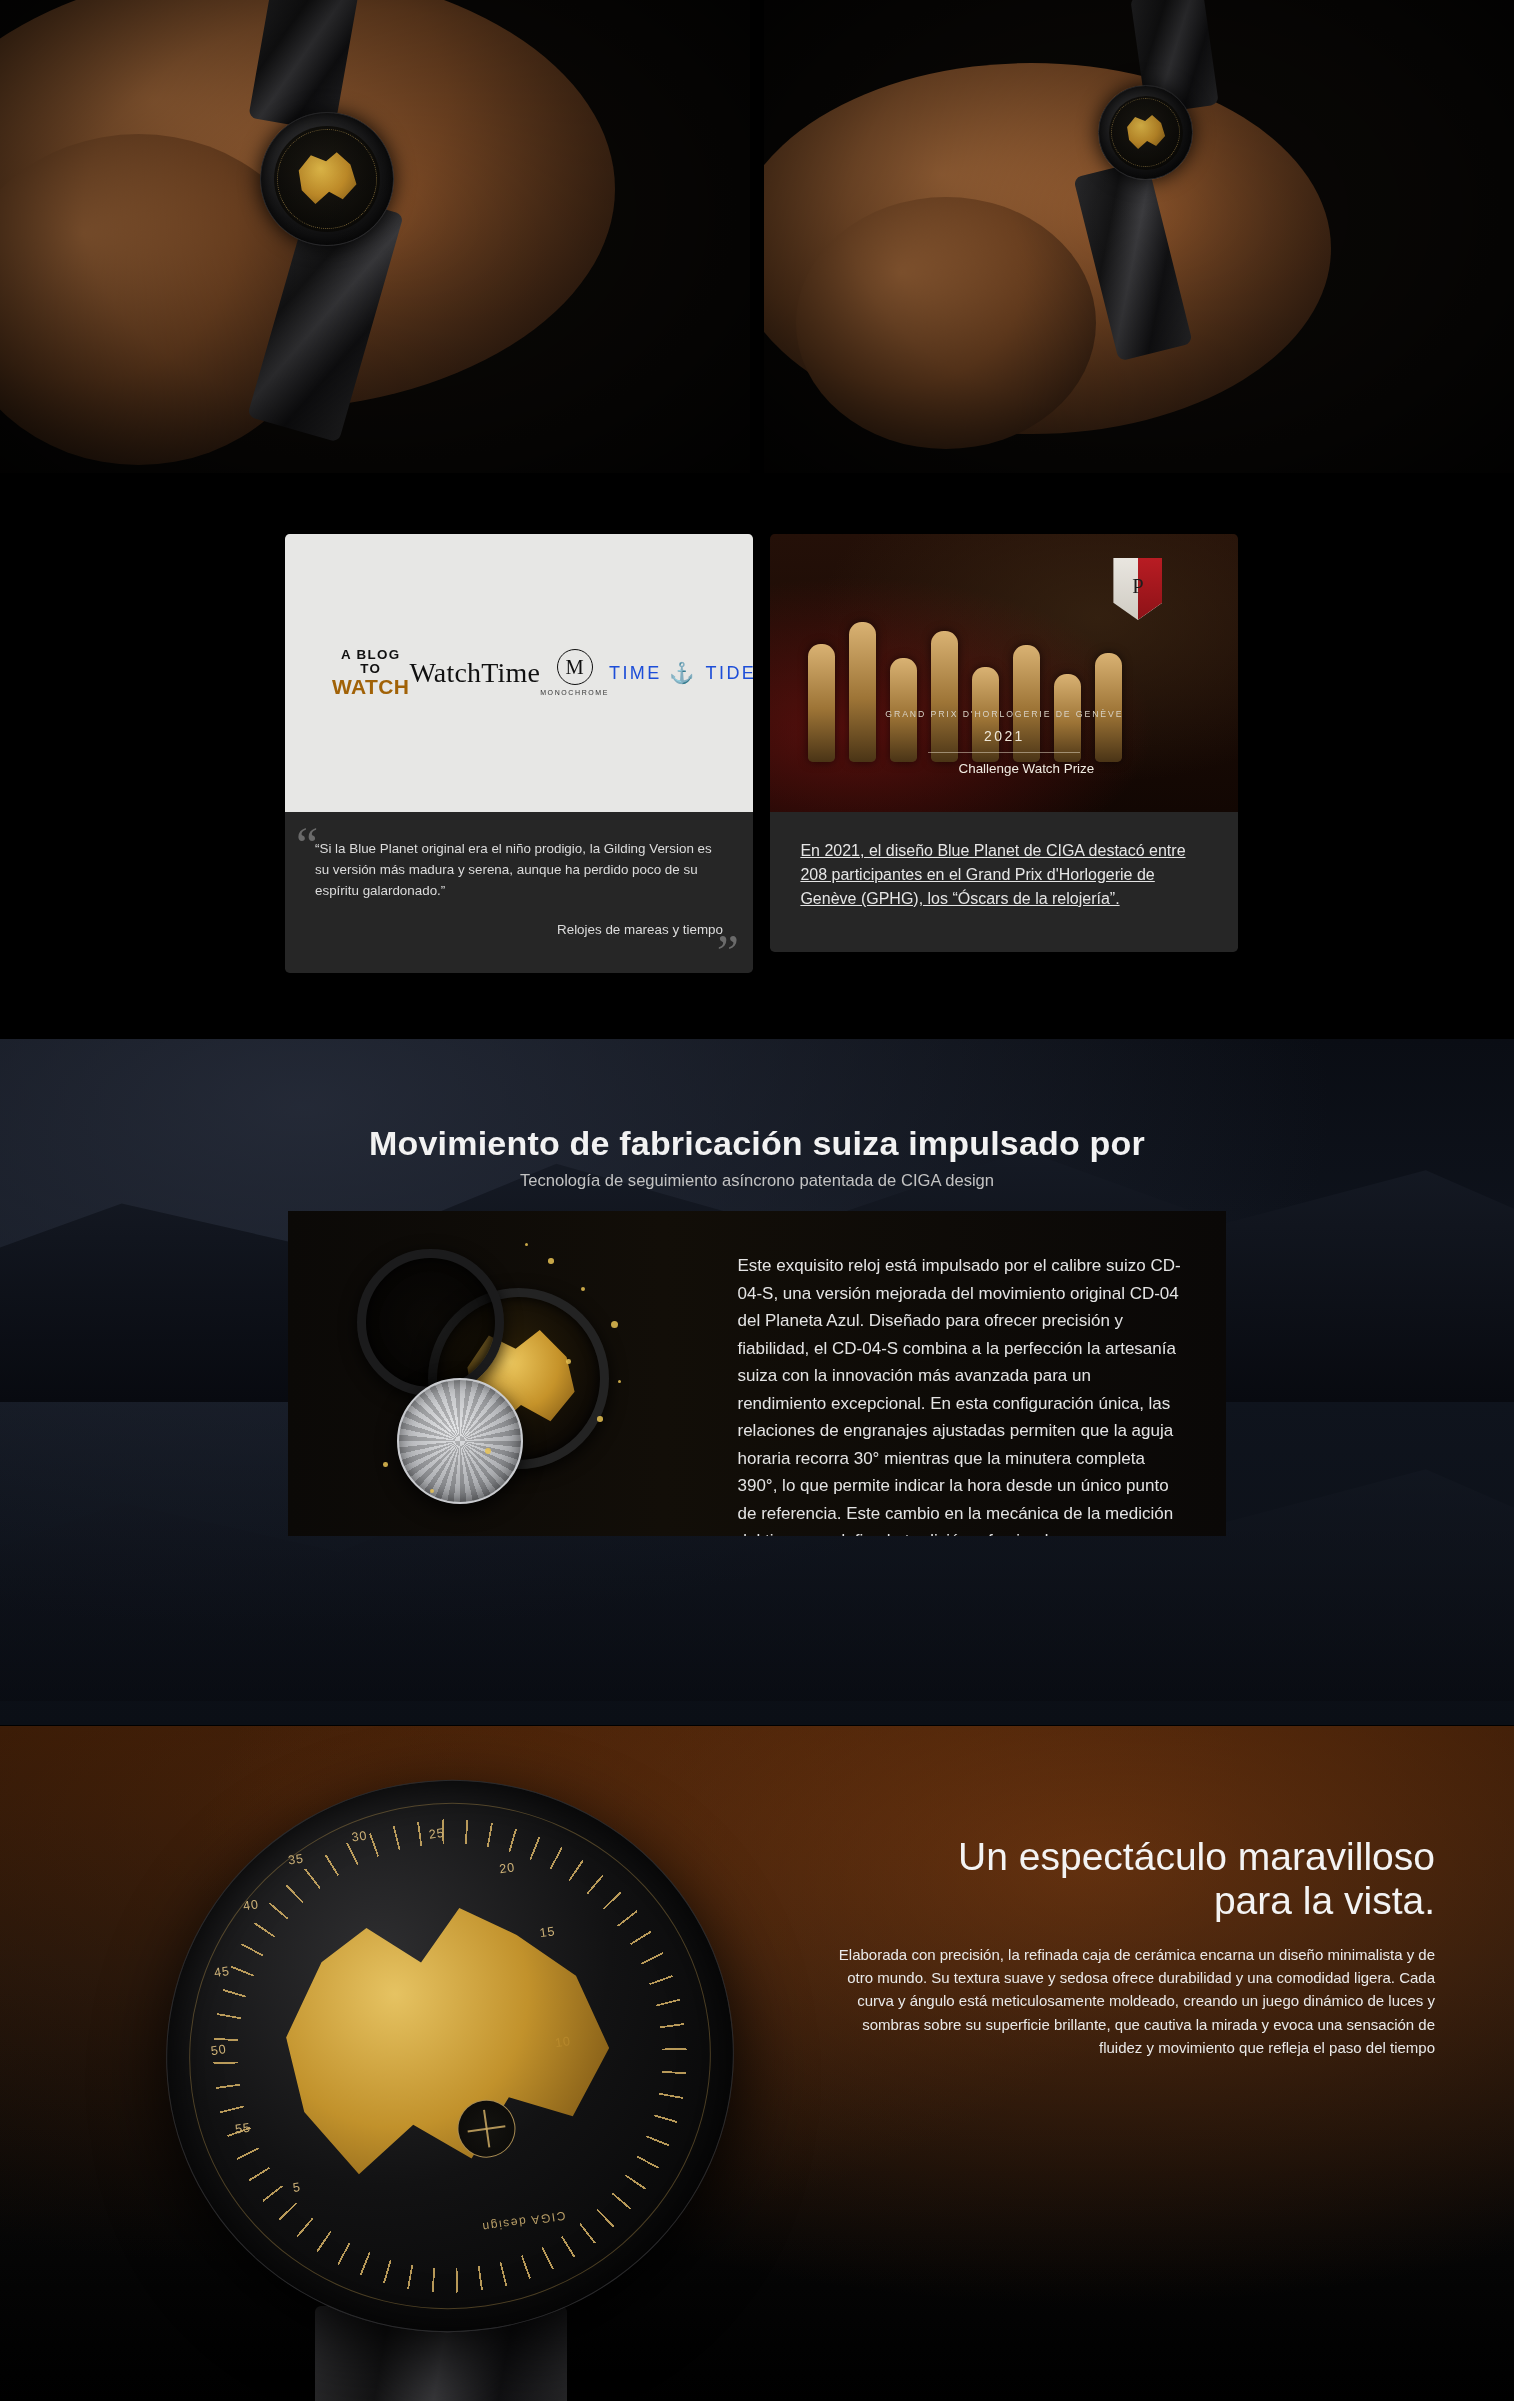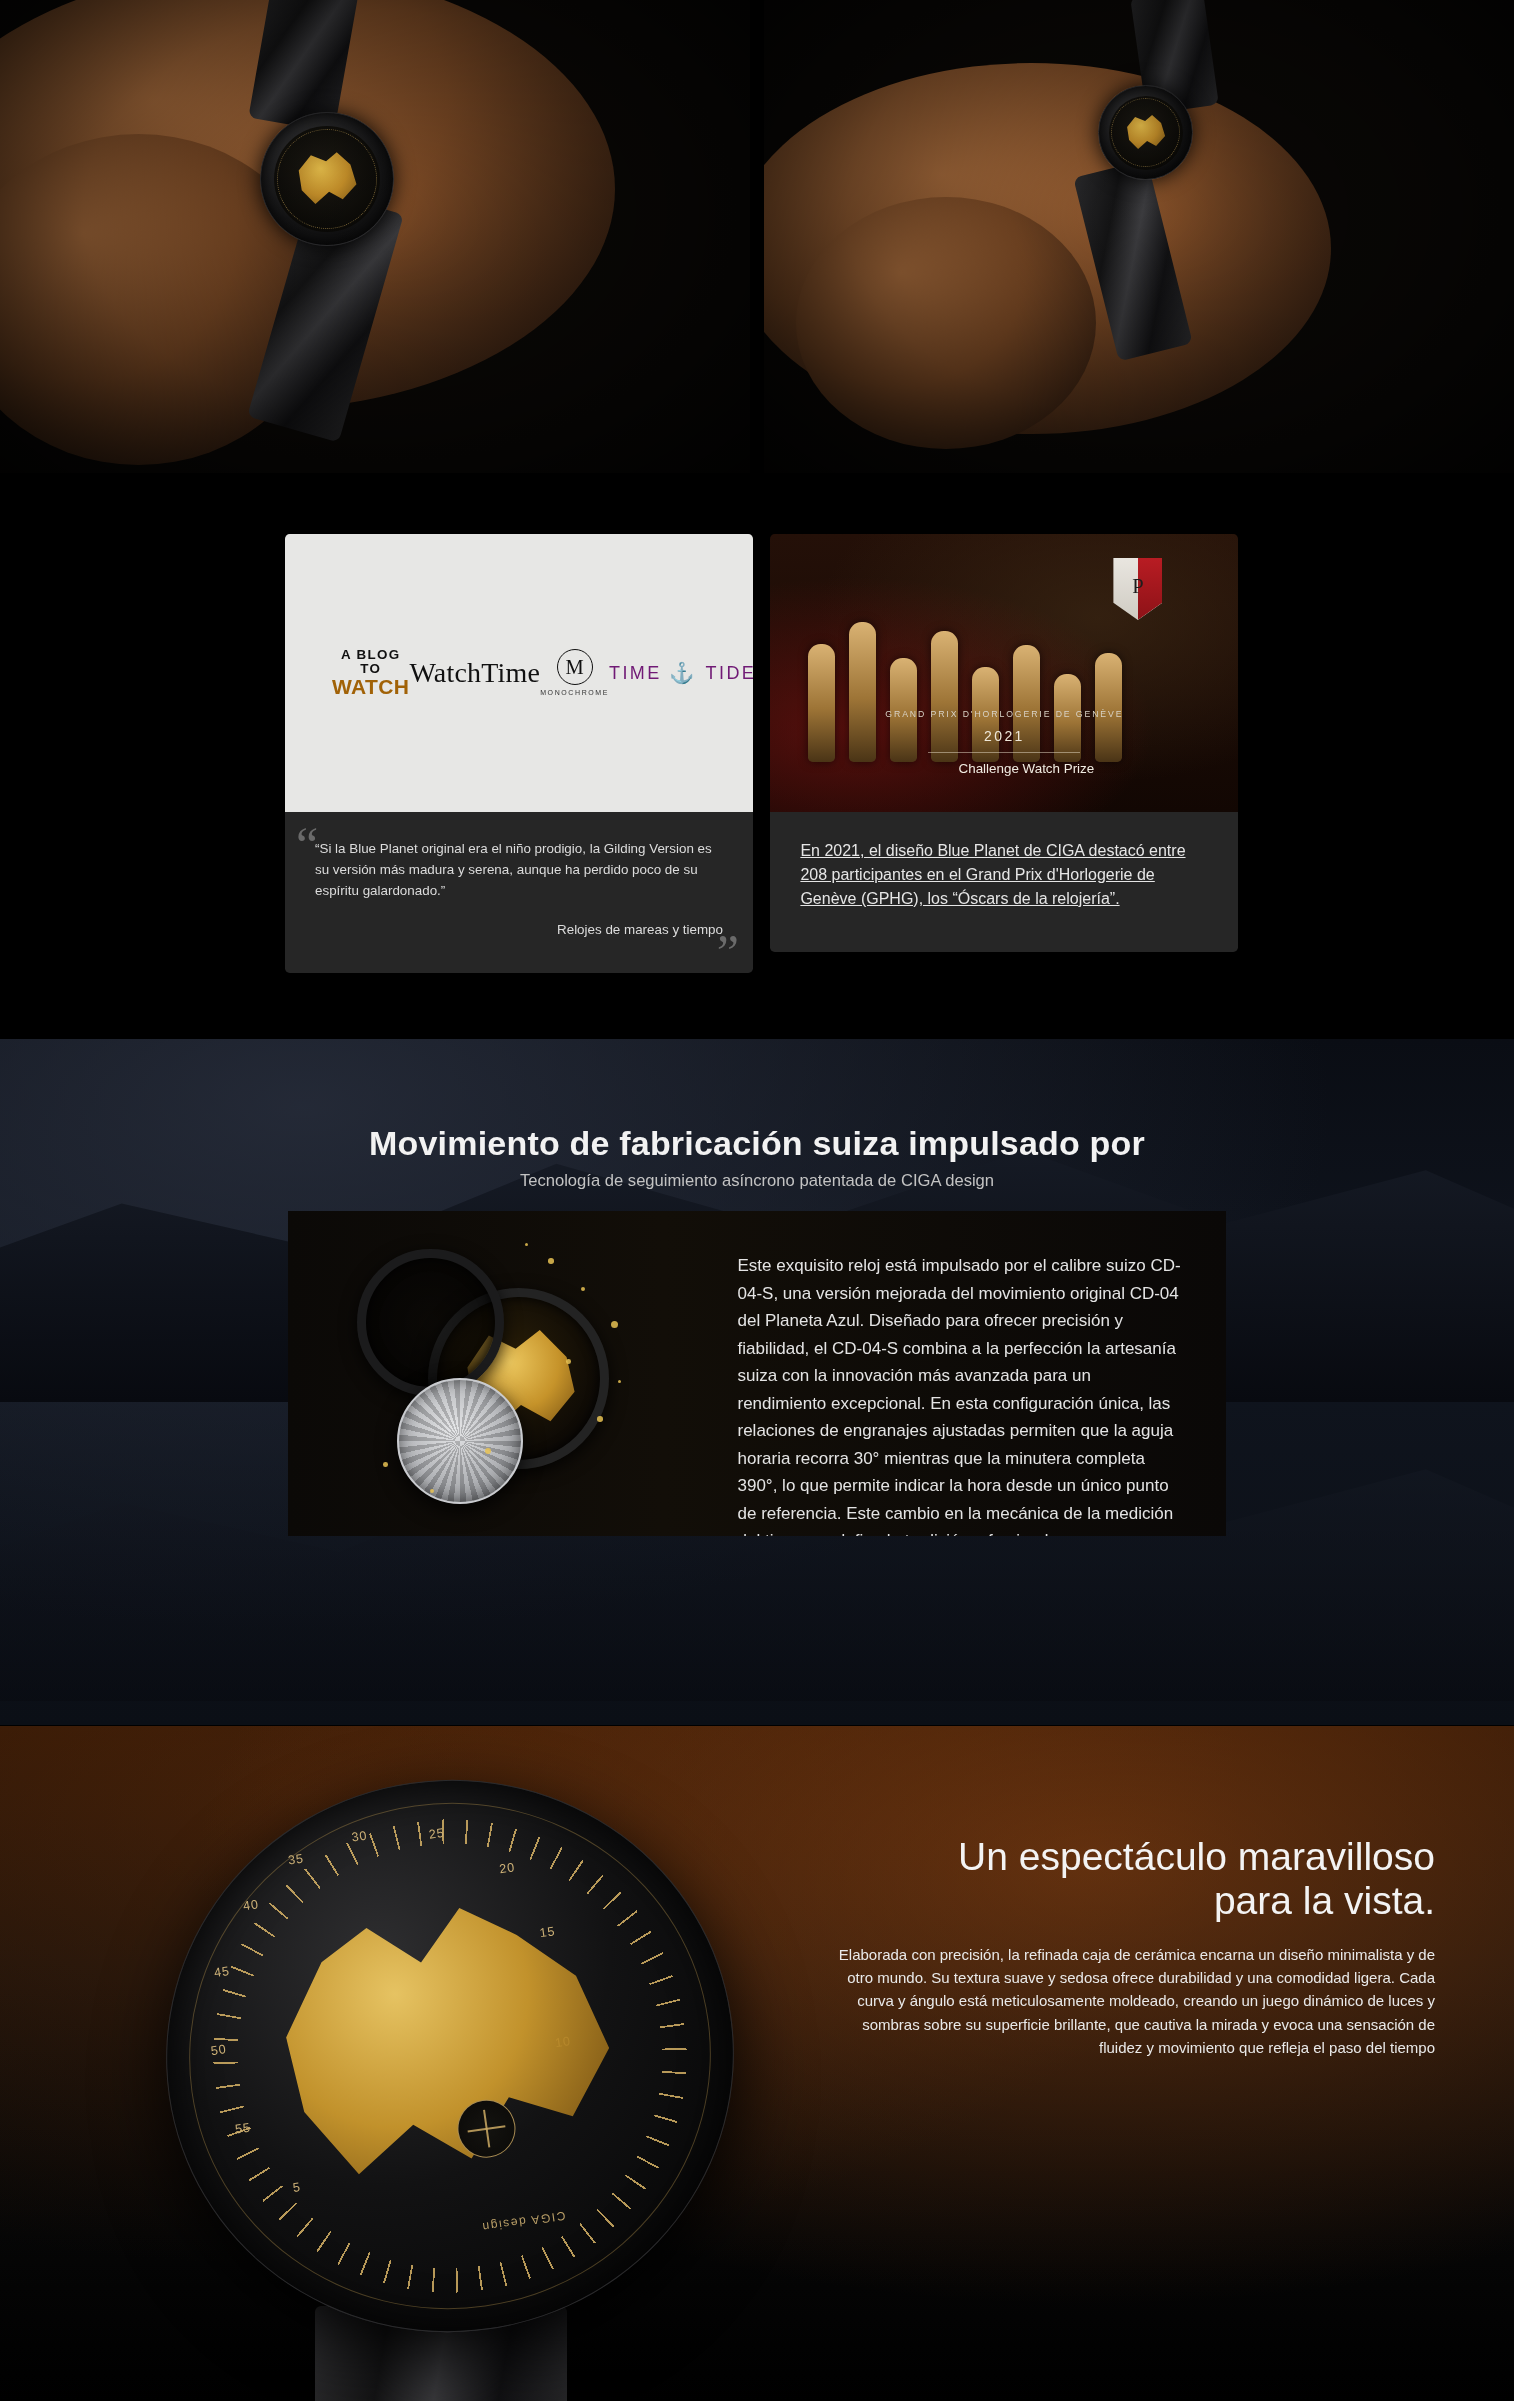--- a/index.html
+++ b/index.html
@@ -81,21 +81,21 @@
   .lg { color:#111; text-align:center; line-height:1.05; }
   .lg-abtw .l1 { font-size:13.4px; letter-spacing:1.3px; font-weight:bold; color:#111; }
   .lg-abtw .l2 { font-size:21px; font-weight:bold; color:#a16207; letter-spacing:0.4px; }
   .lg-watchtime { font-family:"Liberation Serif", serif; font-size:28px; color:#111; letter-spacing:0.2px; }
   .lg-mono .circle {
     width:36px; height:36px; border-radius:50%; border:1.6px solid #111; margin:0 auto 4px;
     display:flex; align-items:center; justify-content:center;
     font-family:"Liberation Serif", serif; font-size:20.5px; color:#111;
   }
   .lg-mono .cap { font-size:7px; letter-spacing:1.6px; color:#333; }
-  .lg-tt { font-size:18px; letter-spacing:2.4px; color:#701a75; display:flex; align-items:center; gap:8px; }
+  .lg-tt { font-size:18px; letter-spacing:2.4px; color:#1d4ed8; display:flex; align-items:center; gap:8px; }
   .lg-tt .anchor { font-size:20.5px; }
   .lg-oracle { font-family:"Liberation Serif", serif; font-size:24.4px; letter-spacing:0.8px; color:#111; }
   .lg-wrist .mark { font-size:24px; letter-spacing:-2.4px; color:#111; font-weight:bold; }
   .lg-wrist .cap { font-size:8.7px; letter-spacing:2.4px; color:#111; }
 
   .gphg-media {
     background:
       radial-gradient(ellipse at 18% 70%, rgba(140,20,20,.55) 0%, rgba(0,0,0,0) 55%),
       radial-gradient(ellipse at 70% 30%, rgba(60,40,20,.7) 0%, rgba(0,0,0,0) 60%),
       linear-gradient(180deg,#241008 0%, #120703 100%);

